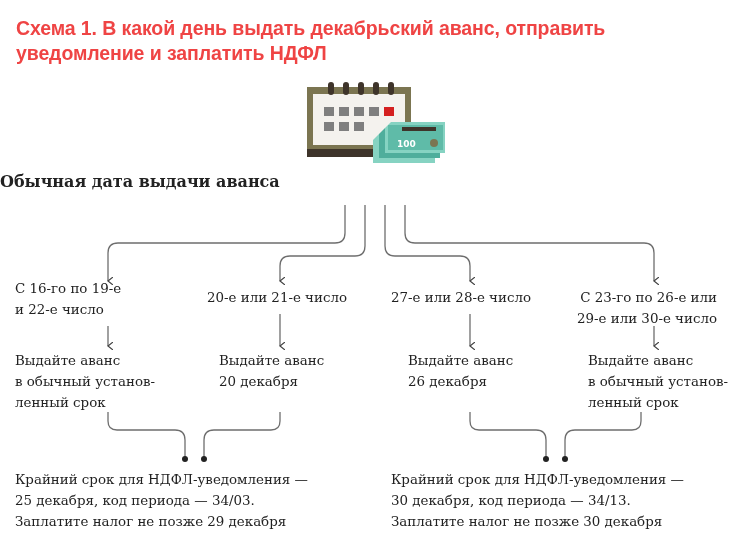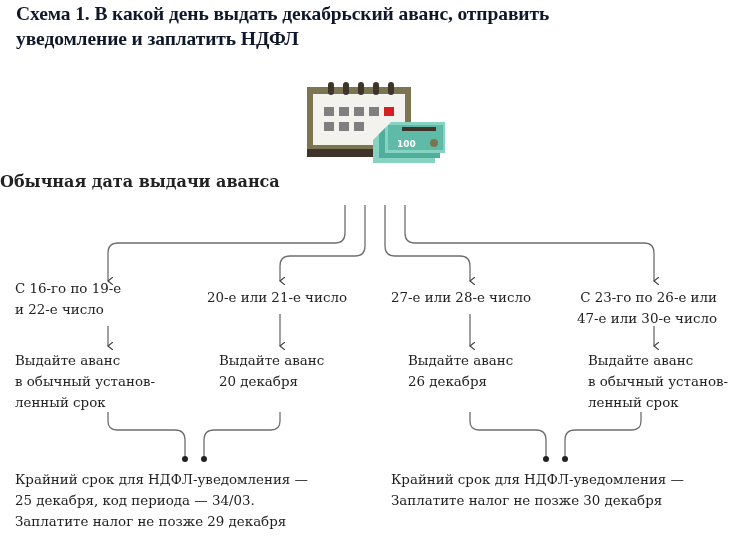--- a/index.html
+++ b/index.html
@@ -1,20 +1,20 @@
 <!DOCTYPE html>
 <html><head>
 <meta charset="utf-8">
 <style>
   html, body { margin: 0; padding: 0; background: #ffffff; }
   body { width: 750px; height: 544px; position: relative; overflow: hidden;
          font-family: "DejaVu Serif", "Liberation Serif", serif; color: #1e1e1e; }
-  .title { position: absolute; left: 16px; top: 1px; width: 720px;
-           font-family: Liberation Serif, serif; font-weight: bold;
-           font-size: 19.5px; line-height: 25px; letter-spacing: -0.1px; color: #0f172a; }
+  .title { position: absolute; left: 16px; top: 16px; width: 720px;
+           font-family: Liberation Sans, sans-serif; font-weight: bold;
+           font-size: 19.5px; line-height: 25px; letter-spacing: -0.1px; color: #ef4444; }
   .title span { display: block; }
   .root-label { position: absolute; left: 0; width: 750px; top: 172px; 
                 font-weight: bold; font-size: 16px; color: #222; }
   .txt { position: absolute; font-size: 13.4px; line-height: 21px; color: #222; white-space: nowrap; }
   .txt span { display: block; }
   svg.lines { position: absolute; left: 0; top: 0; }
   .icon-wrap { position: absolute; left: 0; top: 0; }
 </style>
 </head>
 <body>
@@ -96,21 +96,21 @@
   <span>и 22-е число</span>
 </div>
 <div class="txt" style="left:207px; top:287px;">
   <span>20-е или 21-е число</span>
 </div>
 <div class="txt" style="left:391px; top:287px;">
   <span>27-е или 28-е число</span>
 </div>
 <div class="txt" style="left:577px; top:287px;text-align:right;">
   <span>С 23-го по 26-е или</span>
-  <span>47-е или 30-е число</span>
+  <span>29-е или 30-е число</span>
 </div>
 
 <div class="txt" style="left:15px; top:350px;">
   <span>Выдайте аванс</span>
   <span>в обычный установ-</span>
   <span>ленный срок</span>
 </div>
 <div class="txt" style="left:219px; top:350px;">
   <span>Выдайте аванс</span>
   <span>20 декабря</span>
@@ -125,14 +125,15 @@
   <span>ленный срок</span>
 </div>
 
 <div class="txt" style="left:15px; top:469px;">
   <span>Крайний срок для НДФЛ-уведомления —</span>
   <span>25 декабря, код периода — 34/03.</span>
   <span>Заплатите налог не позже 29 декабря</span>
 </div>
 <div class="txt" style="left:391px; top:469px;">
   <span>Крайний срок для НДФЛ-уведомления —</span>
+  <span>30 декабря, код периода — 34/13.</span>
   <span>Заплатите налог не позже 30 декабря</span>
 </div>
 
 </body></html>

